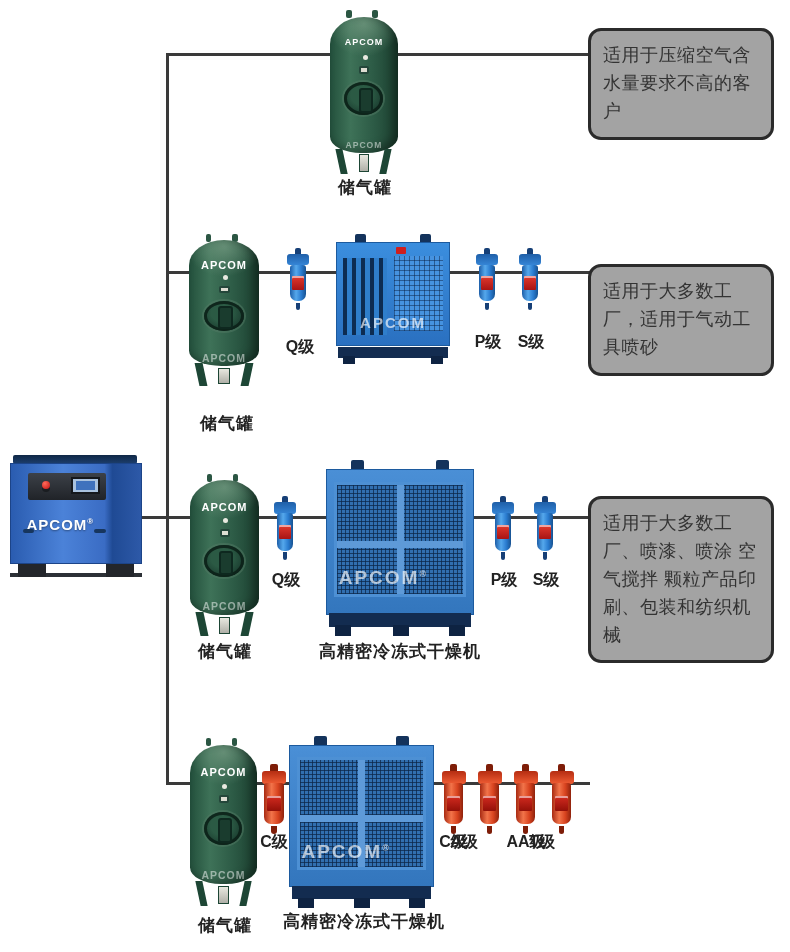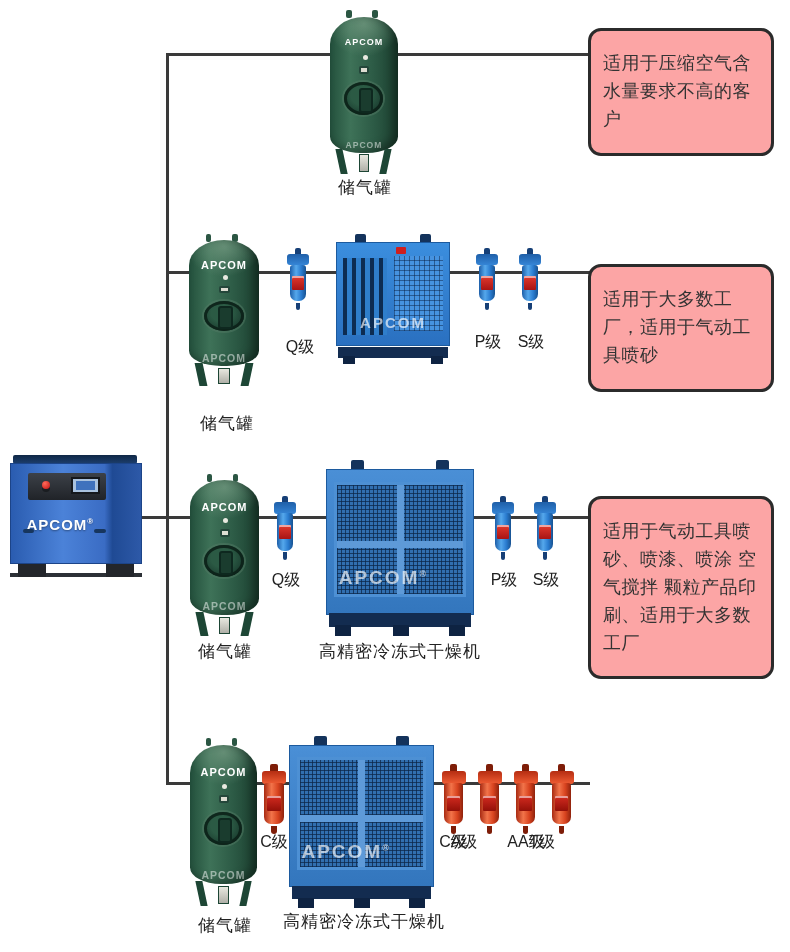--- a/index.html
+++ b/index.html
@@ -4,27 +4,27 @@
 <style>
   * { margin:0; padding:0; box-sizing:border-box; }
   html,body { background:#fff; }
   body { font-family:"Liberation Sans","DejaVu Sans",sans-serif; }
   .canvas { position:relative; width:790px; height:952px; background:#fff; overflow:hidden; }
 
   
   .pipe { position:absolute; background:#3a3a3a; z-index:1; }
 
   
-  .descbox { position:absolute; left:588px; width:186px; background:#fca5a5;
-    border:3px solid #2b2b2b; border-radius:13px; padding:19px 12px;
+  .descbox { position:absolute; left:588px; width:186px; background:#a3a3a3;
+    border:3px solid #2b2b2b; border-radius:13px; padding:11px 12px;
     font-size:18px; line-height:1.55; color:#333; font-weight:500;
     letter-spacing:.5px; z-index:3; }
 
   
-  .lbl { position:absolute; color:#222; text-align:center; z-index:2; font-weight:400; }
+  .lbl { position:absolute; color:#222; text-align:center; z-index:2; font-weight:700; }
   .lbl.big { font-size:17px; letter-spacing:1px; }
   .lbl.small { font-size:16px; }
 
   
   .tank { position:absolute; z-index:2; }
   .tank-nipple { position:absolute; top:0; width:8%; height:5%; background:#2b5643; border-radius:2px; }
   .tank-nipple.n1 { left:24%; } .tank-nipple.n2 { left:62%; }
   .tank-body { position:absolute; left:0; right:0; top:4%; bottom:13%;
     background:
       radial-gradient(ellipse 90% 40% at 50% 5%, rgba(110,150,125,.85) 0%, rgba(0,0,0,0) 60%),
@@ -286,21 +286,21 @@
   <div class="filt" style="left:534px; top:496px; width:22px; height:64px;">
     <div class="filt-cap"></div>
     <div class="filt-head"></div>
     <div class="filt-body">
       <div class="filt-sticker"></div>
     </div>
     <div class="filt-drain"></div>
   </div>
   <div class="lbl small" style="left:526px; top:570px; width:40px;">S级</div>
 
-  <div class="descbox" style="top:496px;">适用于气动工具喷砂、喷漆、喷涂 空气搅拌 颗粒产品印刷、适用于大多数工厂</div>
+  <div class="descbox" style="top:496px;">适用于大多数工厂、喷漆、喷涂 空气搅拌 颗粒产品印刷、包装和纺织机械</div>
 
   <div class="tank" style="left:190px; top:738px; width:67px; height:168px; font-size:11px;">
     <div class="tank-nipple n1"></div>
     <div class="tank-nipple n2"></div>
     <div class="tank-body">
       <div class="tank-brand">APCOM</div>
       <div class="tank-dot"></div>
       <div class="tank-port"></div>
       <div class="tank-manhole"></div>
       <div class="tank-wm">APCOM</div>

